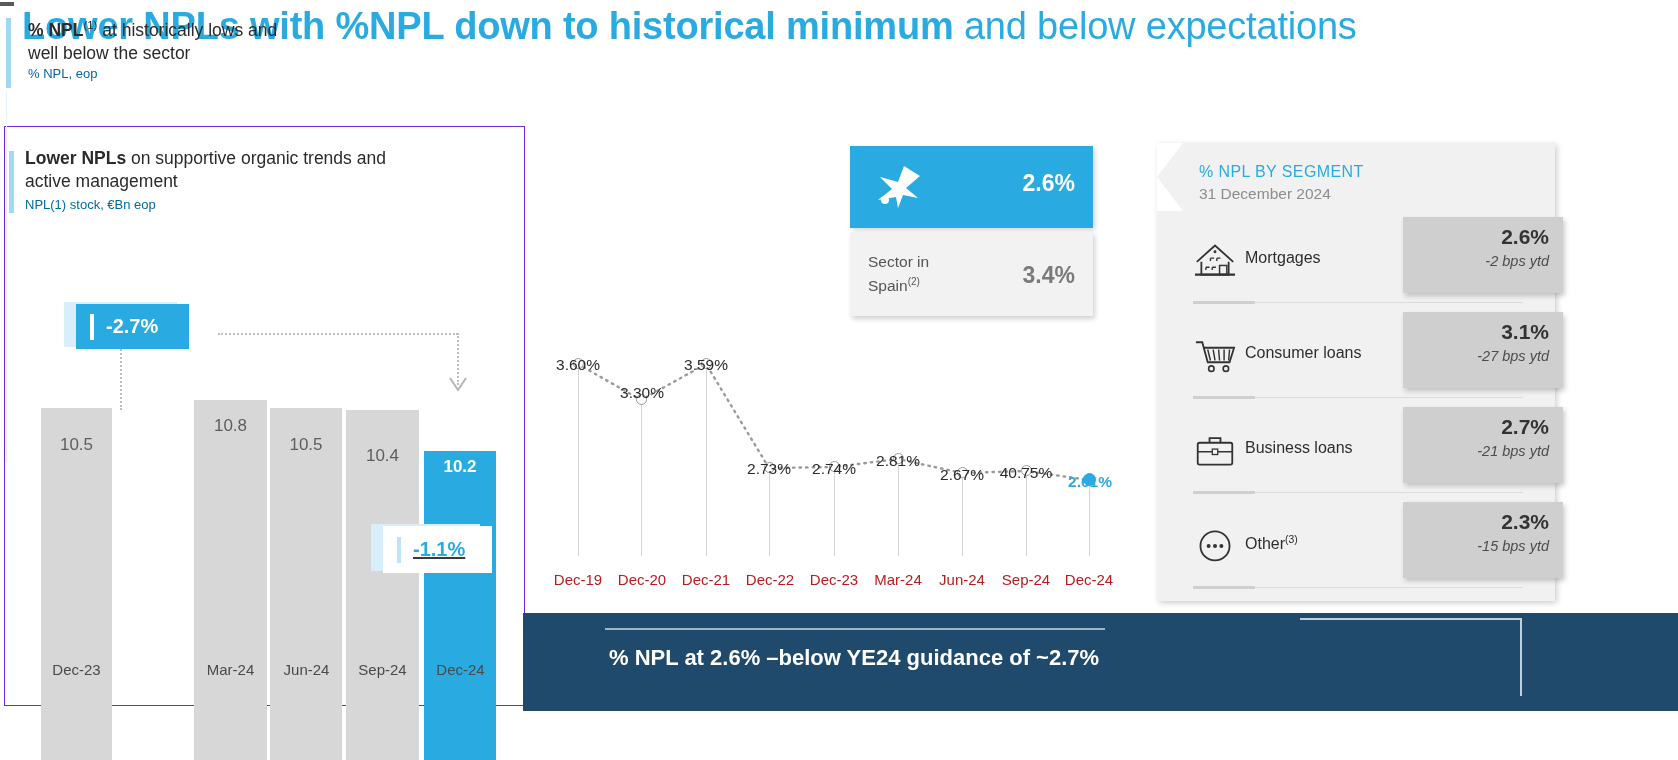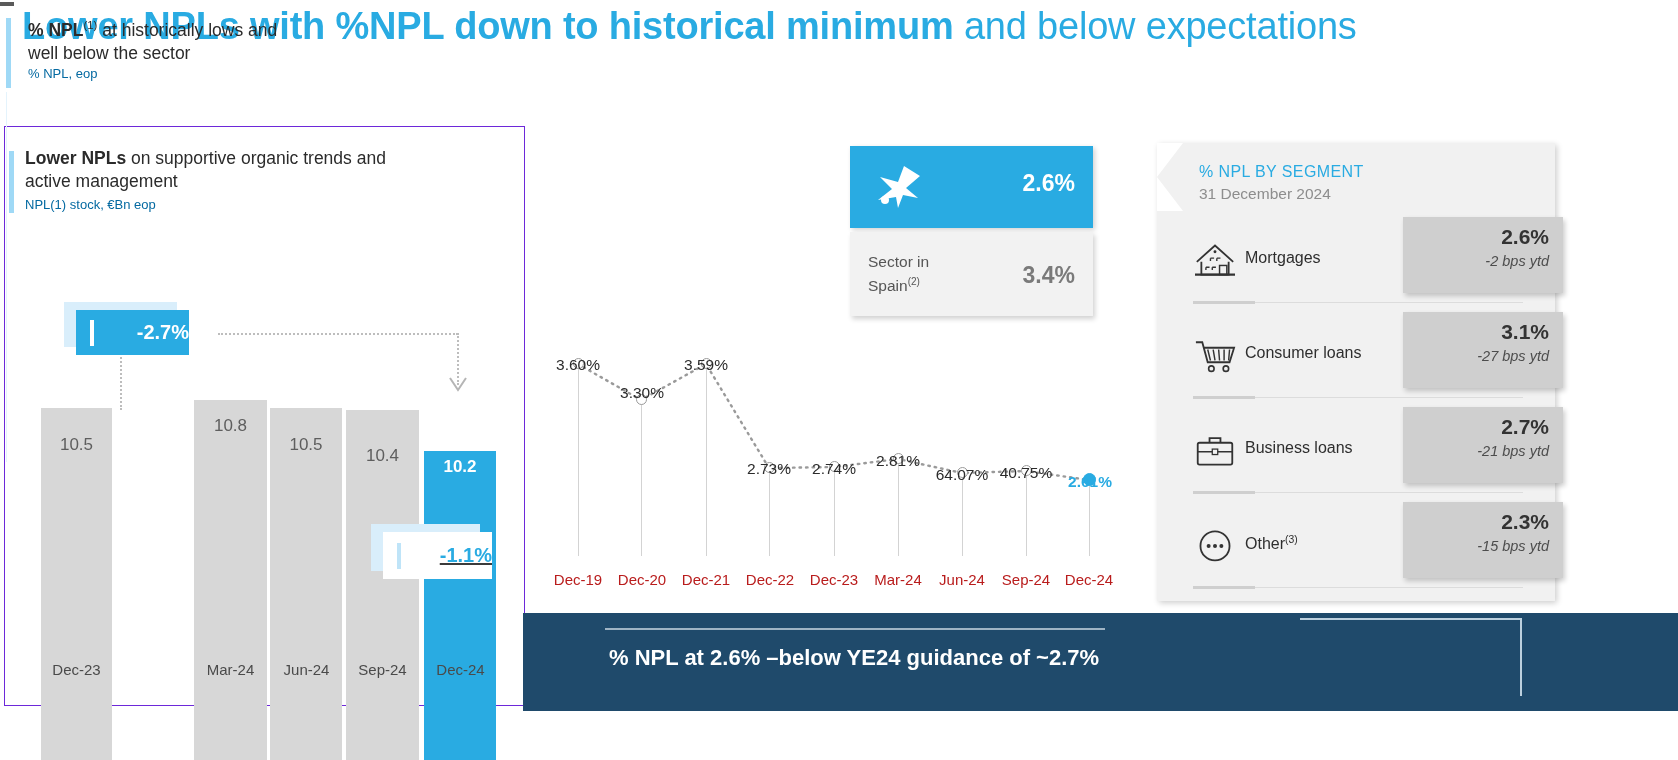--- a/index.html
+++ b/index.html
@@ -32,21 +32,21 @@
   
   #left-panel{left:4px;top:126px;width:519px;height:578px;}
   .bar{position:absolute;background:#d7d7d7;}
   .bar.hl{background:#29abe2;}
   .bar-val{position:absolute;font-size:17px;color:#5e5e5e;text-align:center;}
   .bar-val.hl{color:#ffffff;font-weight:bold;}
   .axis-lbl{position:absolute;font-size:15px;color:#4a4a4a;text-align:center;}
 
   .callout{position:absolute;}
   .callout .shadow{position:absolute;left:-12px;top:8px;width:100%;height:100%;background:#d9eefb;}
-  .callout .body{position:absolute;left:0;top:16px;width:100%;height:100%;display:flex;align-items:center;justify-content:space-between;}
+  .callout .body{position:absolute;left:0;top:10px;width:100%;height:100%;display:flex;align-items:center;}
   .callout .tick{width:4px;height:26px;background:#ffffff;margin-left:14px;}
   .callout .txt{margin-left:12px;font-size:20px;font-weight:bold;}
   .callout.blue .body{background:#29abe2;}
   .callout.blue .txt{color:#ffffff;}
   .callout.white .body{background:#ffffff;text-decoration:underline;}
   .callout.white .tick{background:#bfe4f8;}
   .callout.white .txt{color:#29abe2;}
 
   .dotline{position:absolute;border-left:2px dotted #bdbdbd;}
   .dothoriz{position:absolute;border-top:2px dotted #bdbdbd;}
@@ -207,21 +207,21 @@
 <div class="marker" style="left:957px;top:467px;"></div>
 <div class="marker" style="left:1021px;top:465px;"></div>
 <div class="marker hl" style="left:1083px;top:473px;"></div>
 
 <div class="pt-lbl" style="left:528px;top:327px;width:100px;">3.60%</div>
 <div class="pt-lbl" style="left:592px;top:355px;width:100px;">3.30%</div>
 <div class="pt-lbl" style="left:656px;top:327px;width:100px;">3.59%</div>
 <div class="pt-lbl" style="left:719px;top:431px;width:100px;">2.73%</div>
 <div class="pt-lbl" style="left:784px;top:431px;width:100px;">2.74%</div>
 <div class="pt-lbl" style="left:848px;top:423px;width:100px;">2.81%</div>
-<div class="pt-lbl" style="left:912px;top:437px;width:100px;">64.07%</div>
+<div class="pt-lbl" style="left:912px;top:437px;width:100px;">2.67%</div>
 <div class="pt-lbl" style="left:976px;top:435px;width:100px;">40.75%</div>
 <div class="pt-lbl hl" style="left:1040px;top:444px;width:100px;">2.61%</div>
 
 <div class="lc-lbl" style="left:548px;top:571px;width:60px;">Dec-19</div>
 <div class="lc-lbl" style="left:612px;top:571px;width:60px;">Dec-20</div>
 <div class="lc-lbl" style="left:676px;top:571px;width:60px;">Dec-21</div>
 <div class="lc-lbl" style="left:740px;top:571px;width:60px;">Dec-22</div>
 <div class="lc-lbl" style="left:804px;top:571px;width:60px;">Dec-23</div>
 <div class="lc-lbl" style="left:868px;top:571px;width:60px;">Mar-24</div>
 <div class="lc-lbl" style="left:932px;top:571px;width:60px;">Jun-24</div>

